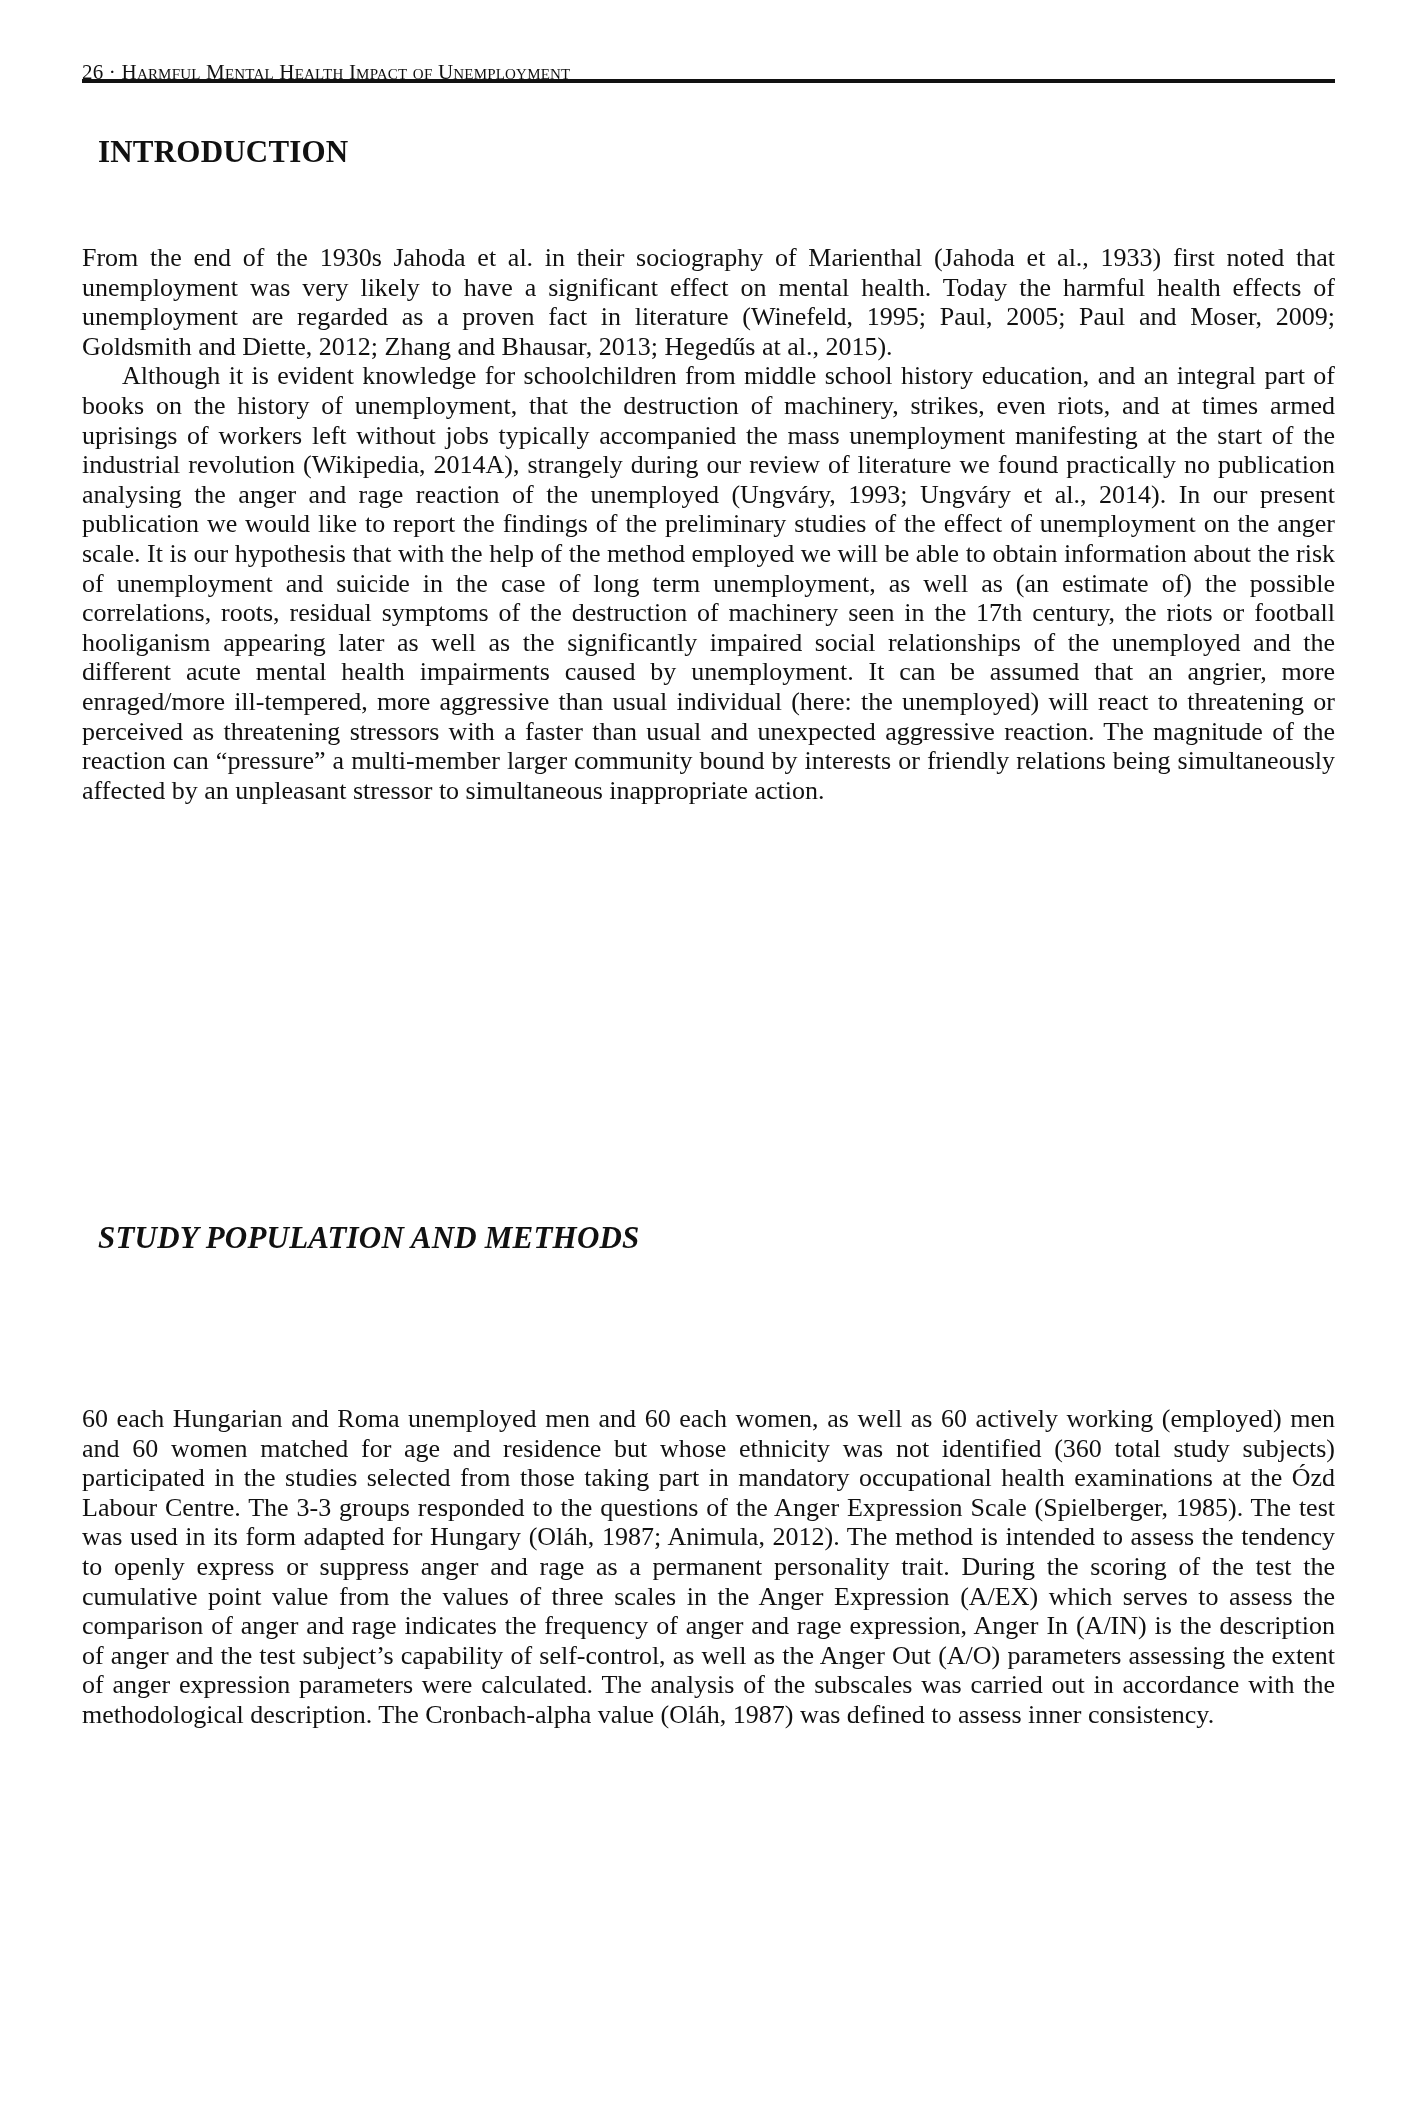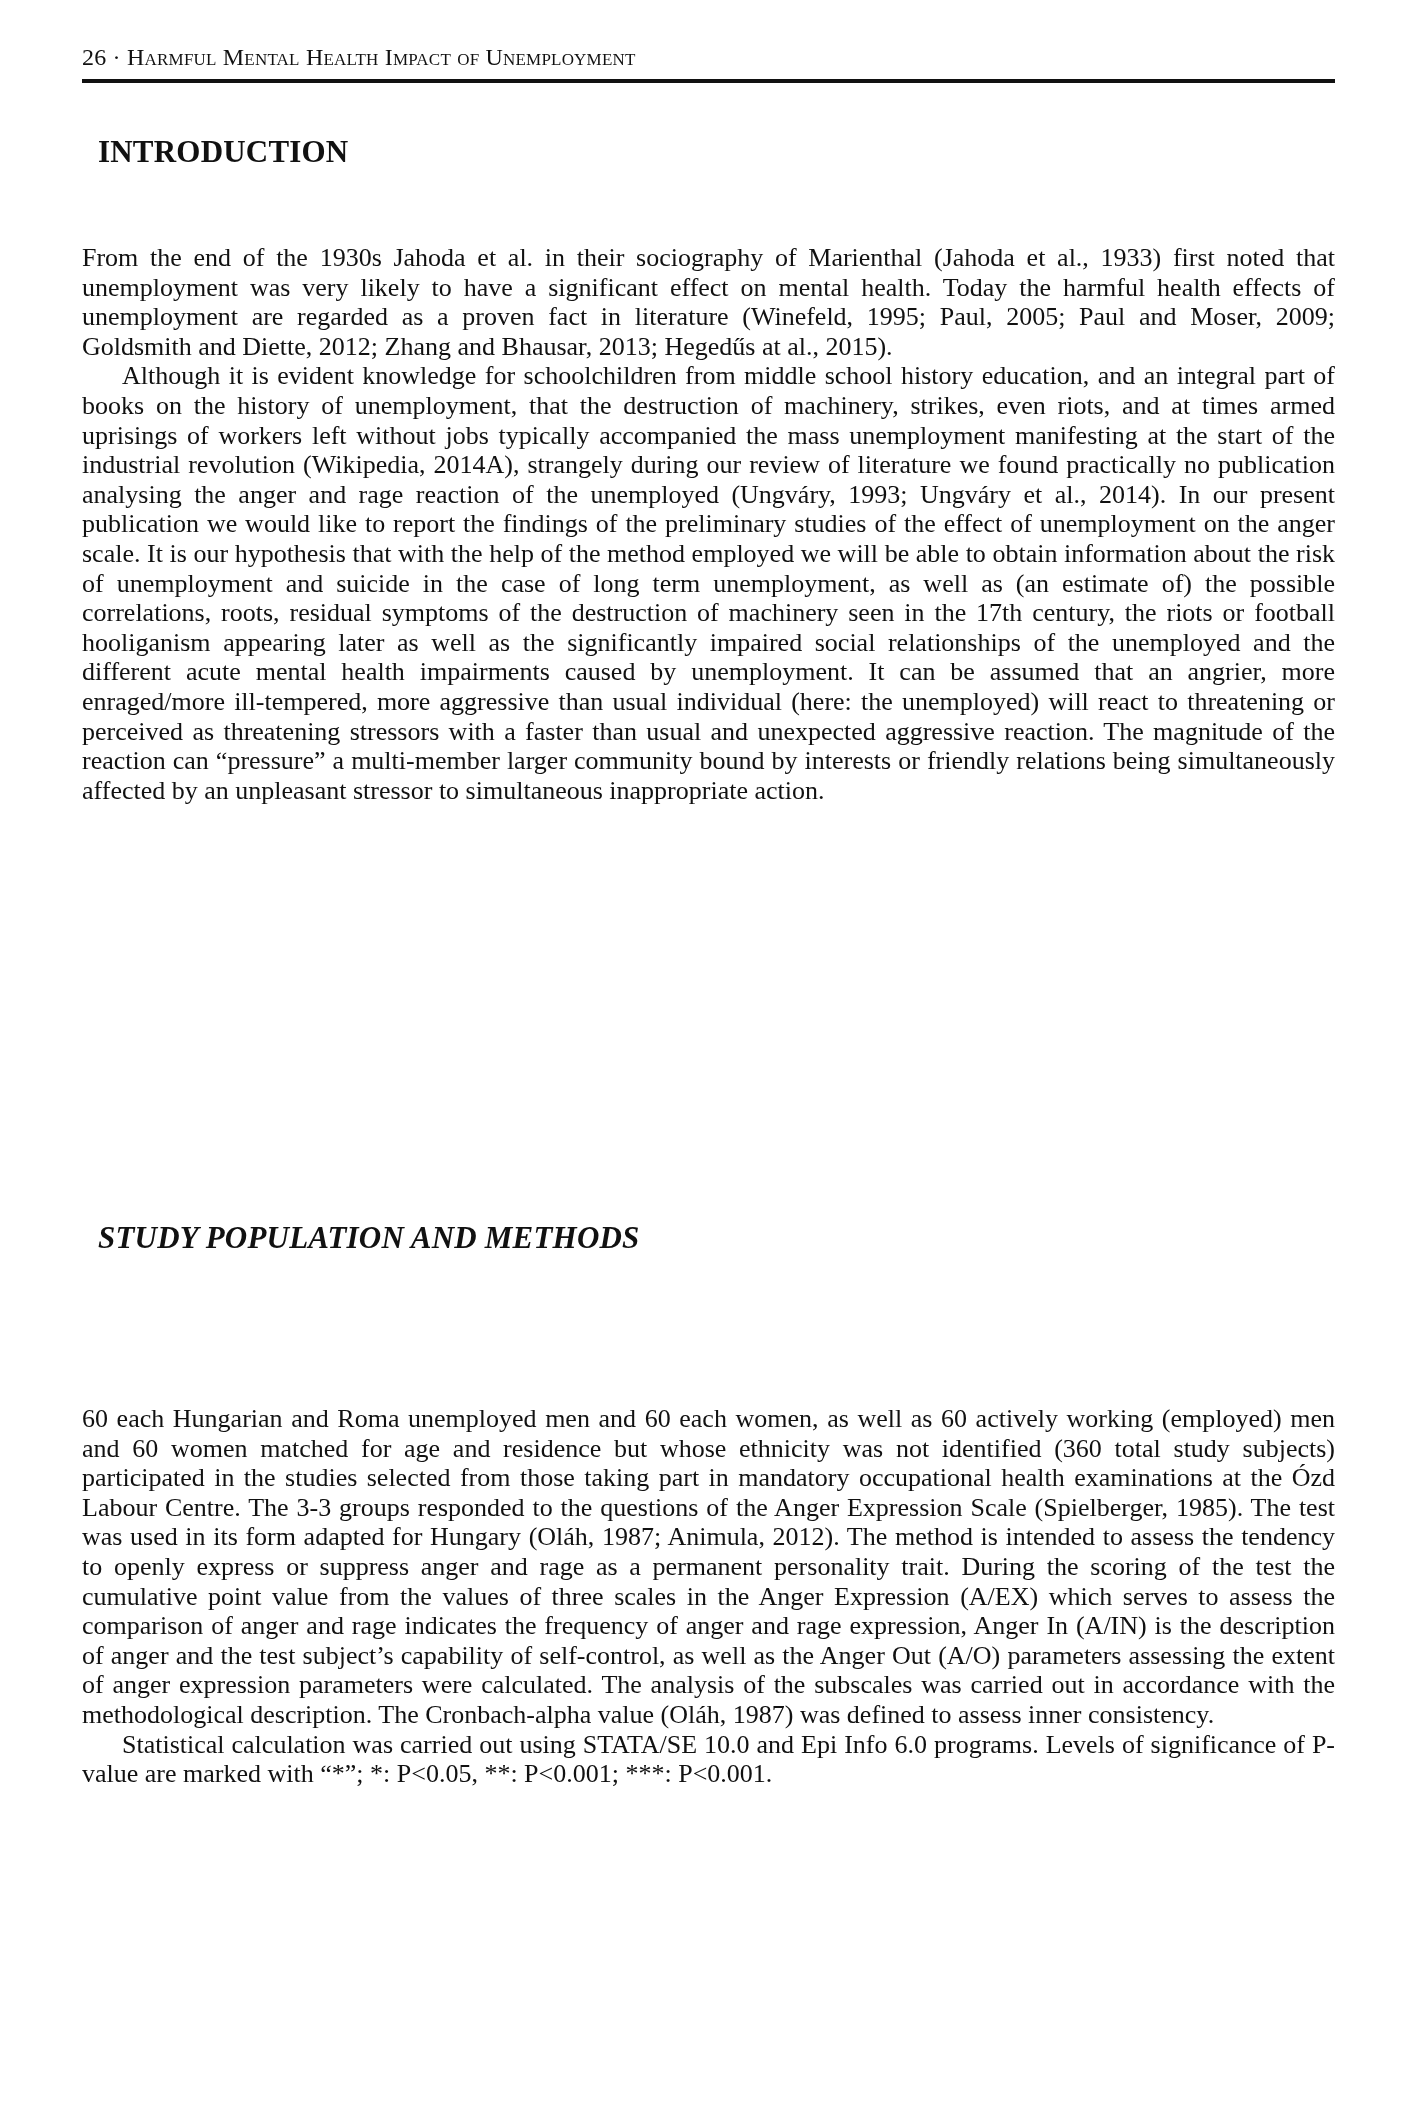--- a/index.html
+++ b/index.html
@@ -1,19 +1,19 @@
 <!DOCTYPE html>
 <html><head>
 <meta charset="utf-8">
 <style>
   html, body { margin: 0; padding: 0; background: #ffffff; }
   body { width: 1415px; height: 2104px; position: relative; overflow: hidden;
          font-family: "Liberation Serif", "DejaVu Serif", serif; color: #111; }
   .page { position: absolute; left: 82px; top: 0; width: 1253px; }
-  .running-head { position: absolute; top: 44px; left: 0; font-size: 24px; letter-spacing: 0.2px; text-align: center; }
+  .running-head { position: absolute; top: 60px; left: 0; font-size: 21px; letter-spacing: 0.2px; text-align: center; }
   .running-head .sc { font-variant: small-caps; }
   .rule { position: absolute; top: 79px; left: 0; width: 1253px; height: 4px; background: #111; }
   h2 { margin: 16px; position: absolute; left: 0; font-size: 31px; font-weight: bold; letter-spacing: 0.2px; }
   #h-intro { top: 118px; }
   #h-methods { top: 1204px; font-style: italic; }
   .body-text { position: absolute; left: 0; width: 1253px; font-size: 26px; line-height: 29.6px;
                text-align: justify; margin-top: 40px; }
   .body-text p { margin: 0; }
   .body-text p.indent { text-indent: 40px; font-family: Liberation Serif, serif; }
   #intro-body { top: 203px; }
@@ -36,16 +36,15 @@
 
   <div class="body-text" id="intro-body">
     <p>From the end of the 1930s Jahoda et al. in their sociography of Marienthal (Jahoda et al., 1933) first noted that unemployment was very likely to have a significant effect on mental health. Today the harmful health effects of unemployment are regarded as a proven fact in literature (Winefeld, 1995; Paul, 2005; Paul and Moser, 2009; Goldsmith and Diette, 2012; Zhang and Bhausar, 2013; Hegedűs at al., 2015).</p>
     <p class="indent">Although it is evident knowledge for schoolchildren from middle school history education, and an integral part of books on the history of unemployment, that the destruction of machinery, strikes, even riots, and at times armed uprisings of workers left without jobs typically accompanied the mass unemployment manifesting at the start of the industrial revolution (Wikipedia, 2014A), strangely during our review of literature we found practically no publication analysing the anger and rage reaction of the unemployed (Ungváry, 1993; Ungváry et al., 2014).  In our present publication we would like to report the findings of the preliminary studies of the effect of unemployment on the anger scale.  It is our hypothesis that with the help of the method employed we will be able to obtain information about the risk of unemployment and suicide in the case of long term  unemployment, as well as (an estimate of) the possible correlations, roots, residual symptoms of the destruction of machinery seen in the 17th century, the riots or football hooliganism appearing later as well as the significantly impaired social relationships of the unemployed and the different acute mental health impairments caused by unemployment. It can be assumed that an angrier, more enraged/more ill-tempered, more aggressive than usual individual (here: the unemployed) will react to threatening or perceived as threatening stressors with a faster than usual and unexpected aggressive reaction. The magnitude of the reaction can “pressure” a multi-member larger community bound by interests or friendly relations being simultaneously affected by an unpleasant stressor to simultaneous inappropriate action.</p>
   </div>
 
   <h2 id="h-methods">STUDY POPULATION AND METHODS</h2>
 
   <div class="body-text" id="methods-body">
     <p>60 each Hungarian and Roma unemployed men and 60 each women, as well as 60 actively working (employed) men and 60 women matched for age and residence but whose ethnicity was not identified (360 total study subjects) participated in the studies selected from those taking part in mandatory occupational health examinations at the Ózd Labour Centre. The 3-3 groups responded to the questions of the Anger Expression Scale (Spielberger, 1985). The test was used in its form adapted for Hungary (Oláh, 1987; Animula, 2012). The method is intended to assess the tendency to openly express or suppress anger and rage as a permanent personality trait. During the scoring of the test the cumulative point value from the values of three scales in the Anger Expression (A/EX) which serves to assess the comparison of anger and rage indicates the frequency of anger and rage expression, Anger In (A/IN) is the description of anger and the test subject’s capability of self-control, as well as the Anger Out (A/O) parameters assessing the extent of anger expression parameters were calculated. The analysis of the subscales was carried out in accordance with the methodological description. The Cronbach-alpha value (Oláh, 1987) was defined to assess inner consistency.</p>
-    <p class="indent">Statistical calculation was carried out using STATA/SE 10.0 and Epi Info 6.0 programs. Levels of significance of P-value are marked with “*”; *: P&lt;0.05, **: P&lt;0.001; ***: P&lt;0.001.</p>
   </div>
 
 </div>
 
 </body></html>

